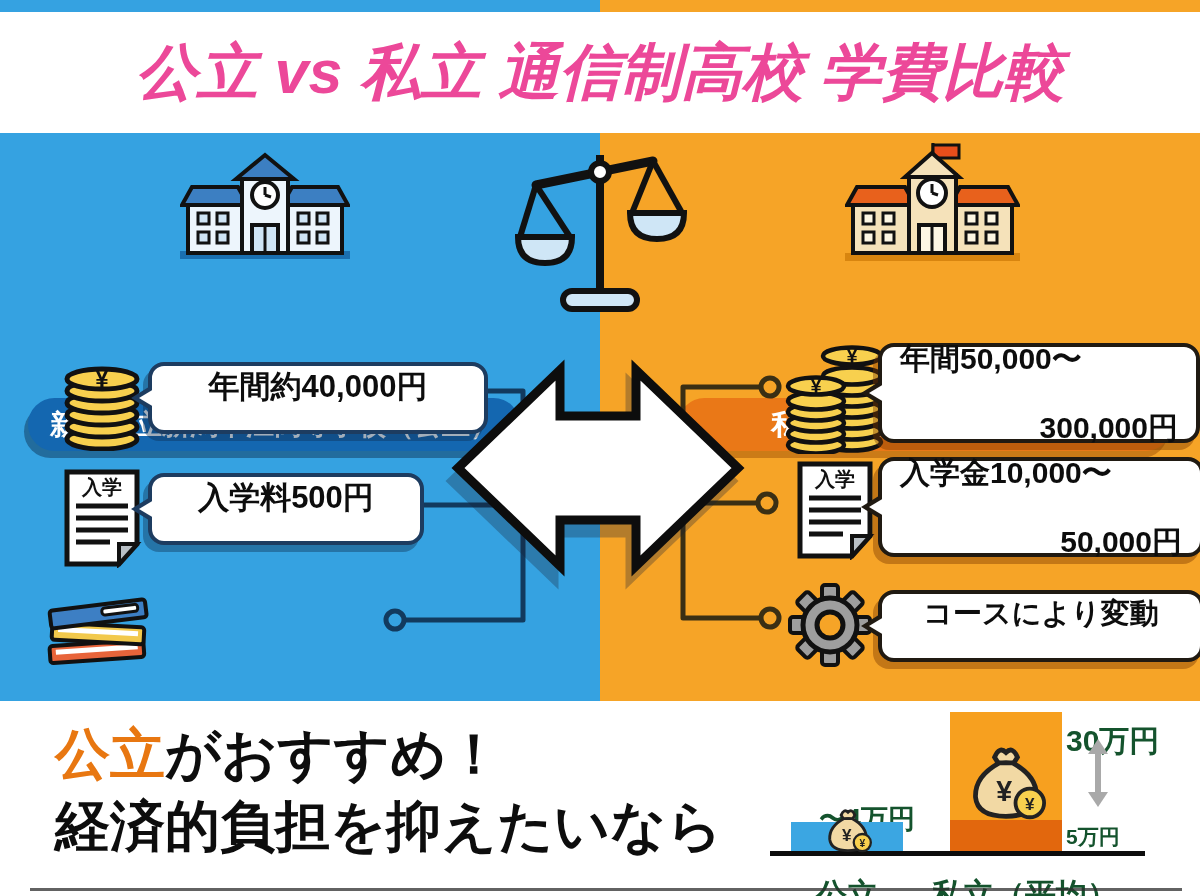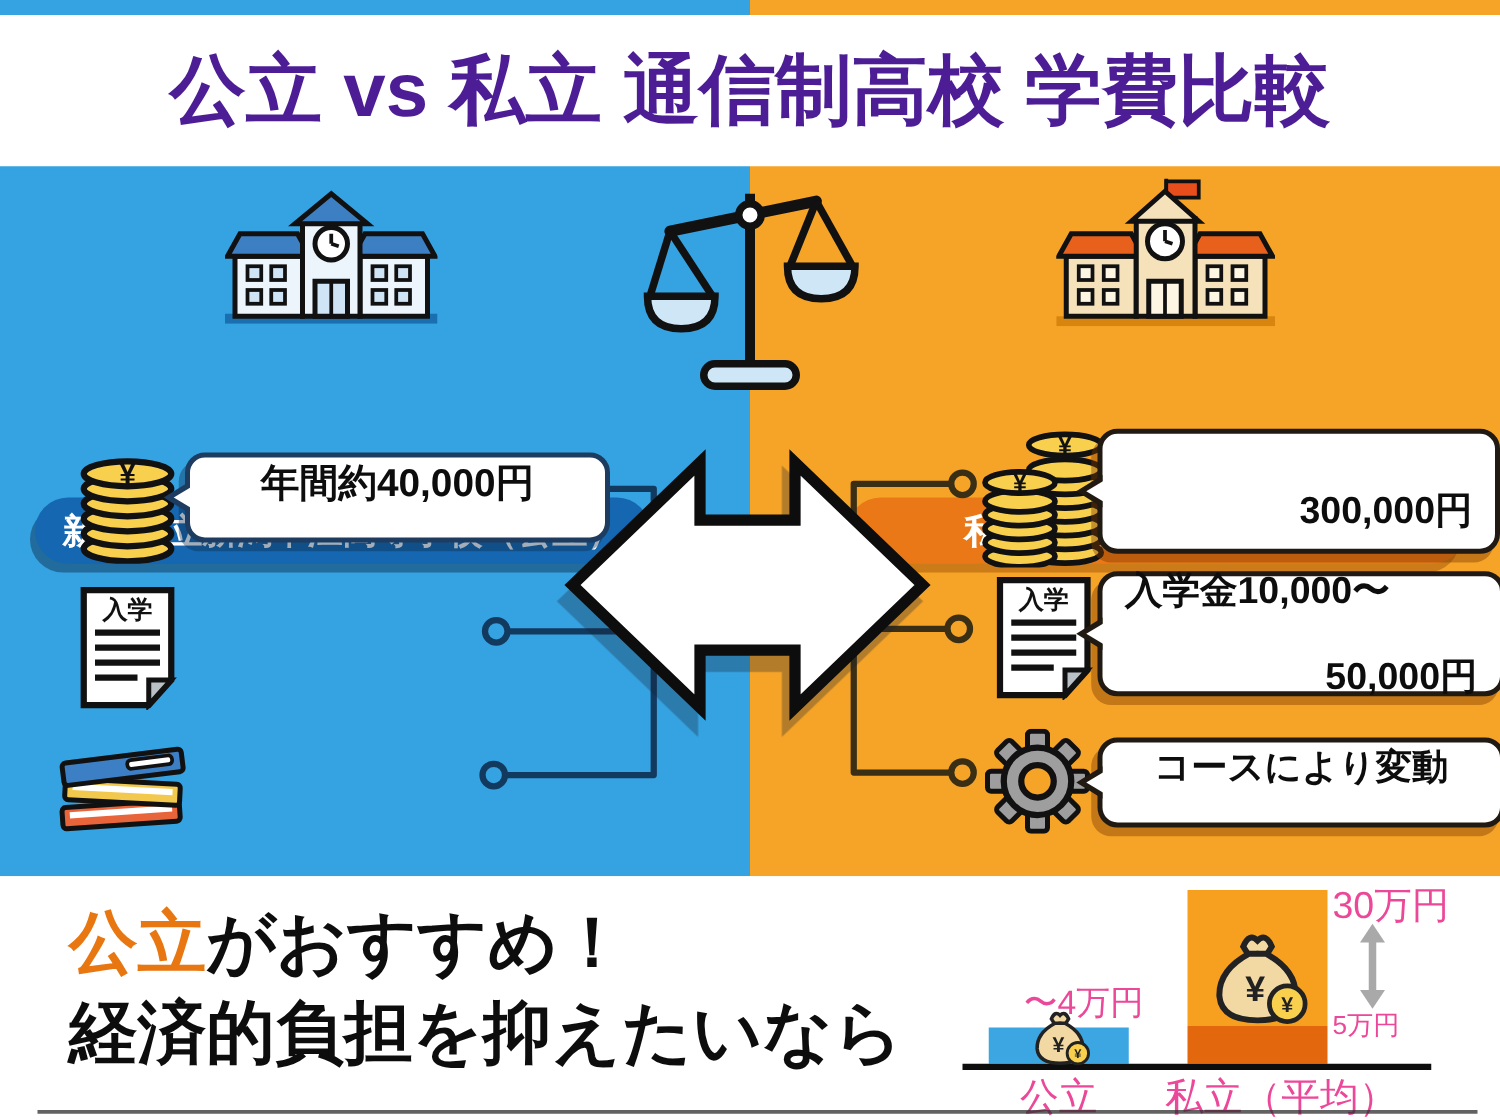--- a/index.html
+++ b/index.html
@@ -5,21 +5,21 @@
   html,body{margin:0;padding:0;background:#e8e8e8;}
   .page{position:relative;width:1200px;height:896px;background:#ffffff;overflow:hidden;
         font-family:"Liberation Sans",sans-serif;}
   .abs{position:absolute;}
 
   
   .top-strip{left:0;top:0;width:1200px;height:12px;
              background:linear-gradient(90deg,#35a2e1 0 50%,#f6a427 50% 100%);}
   .title-banner{left:0;top:12px;width:1200px;height:121px;background:#fff;
                 display:flex;align-items:center;justify-content:center;}
-  .title-banner h1{margin:0;font-size:61px;font-weight:900;color:#4c1d95;letter-spacing:0px;white-space:nowrap;}
+  .title-banner h1{margin:0;font-size:61px;font-weight:900;color:#ec4899;letter-spacing:0px;white-space:nowrap;font-style:italic;}
 
   
   .middle{left:0;top:133px;width:1200px;height:568px;
           background:linear-gradient(90deg,#35a2e1 0 50%,#f6a427 50% 100%);}
 
   
   .pill{height:53px;border-radius:27px;display:flex;align-items:center;justify-content:center;
         color:#fff;font-weight:800;font-size:28px;white-space:nowrap;z-index:1;}
   .pill-public{left:28px;top:398px;width:492px;background:#1467b0;box-shadow:-4px 7px 0 rgba(10,42,76,.45);}
   .pill-private{left:678px;top:398px;width:494px;background:#ea7817;box-shadow:-4px 7px 0 rgba(140,62,0,.40);}
@@ -47,21 +47,21 @@
   .bottom{left:0;top:701px;width:1200px;height:195px;background:#fff;}
   .conclusion{left:55px;top:718px;font-size:55px;font-weight:900;color:#0d0d0d;line-height:72px;white-space:nowrap;}
   .conclusion .hl{color:#e87711;}
 
   
   .bar{z-index:2;}
   .bar-public{left:791px;top:822px;width:112px;height:29px;background:#3ba6e2;}
   .bar-private{left:950px;top:712px;width:112px;height:139px;
                background:linear-gradient(180deg,#f7a01f 0 78%,#e2670d 78% 100%);}
   .chart-baseline{left:770px;top:851px;width:375px;height:5px;background:#0d0d0d;z-index:3;}
-  .chart-label{font-weight:400;color:#ec4899;white-space:nowrap;}
+  .chart-label{font-weight:700;color:#14532d;white-space:nowrap;margin-top:17px;}
   .lbl-public-val{left:779px;top:784px;width:136px;font-size:27px;text-align:right;}
   .lbl-private-max{left:1066px;top:704px;font-size:30px;}
   .lbl-private-min{left:1066px;top:806px;font-size:21px;}
   .lbl-cat-public{left:791px;top:857px;width:112px;font-size:31px;text-align:center;}
   .lbl-cat-private{left:930px;top:857px;width:190px;font-size:31px;text-align:center;}
   .bottom-rule{left:30px;top:888px;width:1152px;height:3px;background:#2e2e2e;opacity:.75;}
 </style>
 </head>
 <body>
 
@@ -191,20 +191,23 @@
     <polygon points="5,4 75,4 75,76 57,96 5,96" fill="#fff" stroke="#111" stroke-width="5"></polygon>
     <polygon points="57,76 75,76 57,96" fill="#b9c0c6" stroke="#111" stroke-width="4"></polygon>
     <text x="40" y="26" font-size="20" text-anchor="middle" fill="#111">入学</text>
     <g stroke="#111" stroke-width="5">
       <line x1="14" y1="38" x2="66" y2="38"></line>
         <line x1="14" y1="50" x2="66" y2="50"></line>
       <line x1="14" y1="62" x2="66" y2="62"></line>
         <line x1="14" y1="74" x2="48" y2="74"></line>
     </g>
   </svg>
+  <div class="abs bubble bubble-l bubble-1line" style="left:148px;top:473px;width:232px;height:64px">
+    <span>入学料500円</span>
+  </div>
 
   <svg class="abs icon-wrap" style="left:42px;top:583px" width="110" height="84" viewBox="0 0 110 84">
     <g transform="rotate(-4 55 70)">
       <rect x="8" y="60" width="94" height="17" rx="3" fill="#e8643a" stroke="#111" stroke-width="4"></rect>
       <rect x="14" y="64" width="82" height="5" fill="#fff"></rect>
     </g>
     <g transform="rotate(3 55 50)">
       <rect x="10" y="42" width="92" height="17" rx="3" fill="#f2c94c" stroke="#111" stroke-width="4"></rect>
       <rect x="16" y="46" width="80" height="5" fill="#fff"></rect>
     </g>
@@ -230,20 +233,21 @@
       <ellipse cx="31" cy="103" rx="28" ry="8.5"></ellipse>
         <ellipse cx="31" cy="92" rx="28" ry="8.5"></ellipse>
       <ellipse cx="31" cy="81" rx="28" ry="8.5"></ellipse>
         <ellipse cx="31" cy="70" rx="28" ry="8.5"></ellipse>
       <ellipse cx="31" cy="59" rx="28" ry="8.5"></ellipse>
         <ellipse cx="31" cy="44" rx="28" ry="8.5"></ellipse>
     </g>
     <text x="31" y="51" font-size="20" text-anchor="middle" fill="#111">¥</text>
   </svg>
   <div class="abs bubble bubble-r bubble-2line" style="left:878px;top:343px;width:278px;height:92px">
+    <span class="l1">年間50,000〜</span>
     <span class="l2">300,000円</span>
   </div>
 
   <svg class="abs icon-wrap" style="left:795px;top:460px" width="80" height="100" viewBox="0 0 80 100">
     <polygon points="5,4 75,4 75,76 57,96 5,96" fill="#fff" stroke="#111" stroke-width="5"></polygon>
     <polygon points="57,76 75,76 57,96" fill="#b9c0c6" stroke="#111" stroke-width="4"></polygon>
     <text x="40" y="26" font-size="20" text-anchor="middle" fill="#111">入学</text>
     <g stroke="#111" stroke-width="5">
       <line x1="14" y1="38" x2="66" y2="38"></line>
         <line x1="14" y1="50" x2="66" y2="50"></line>

